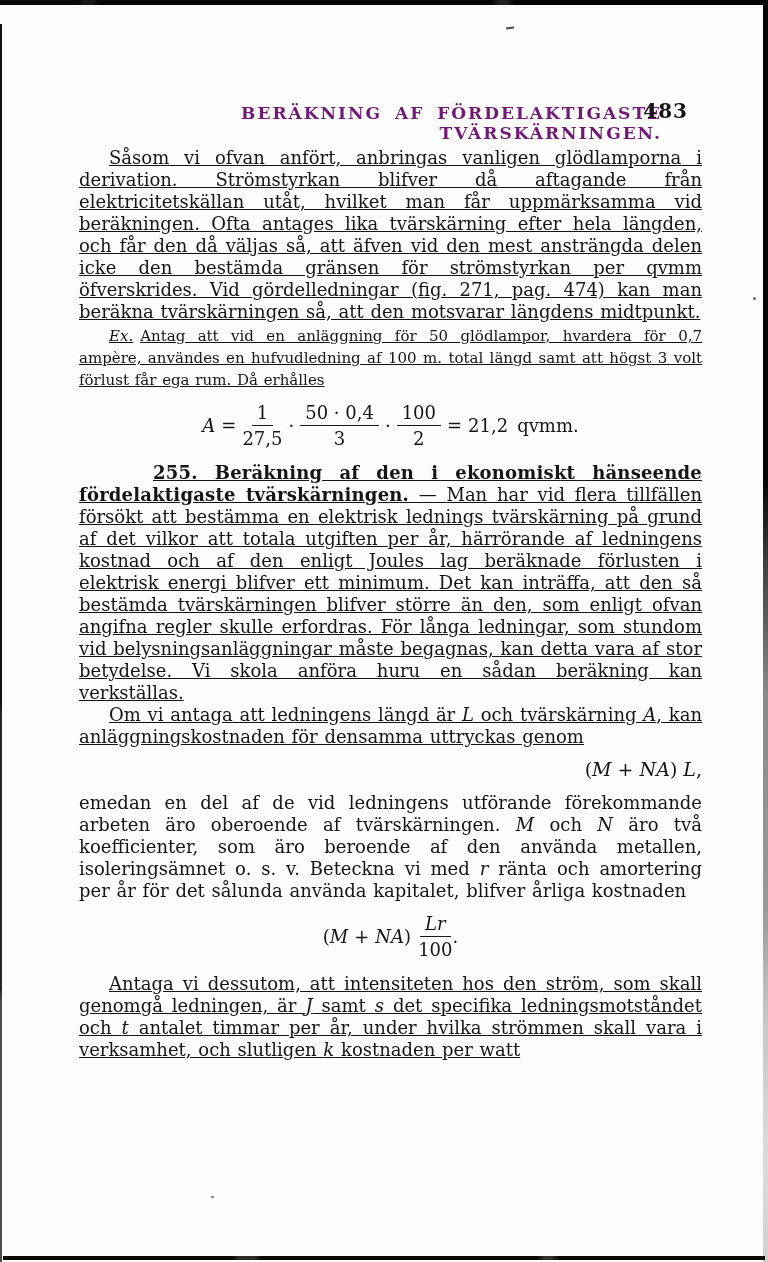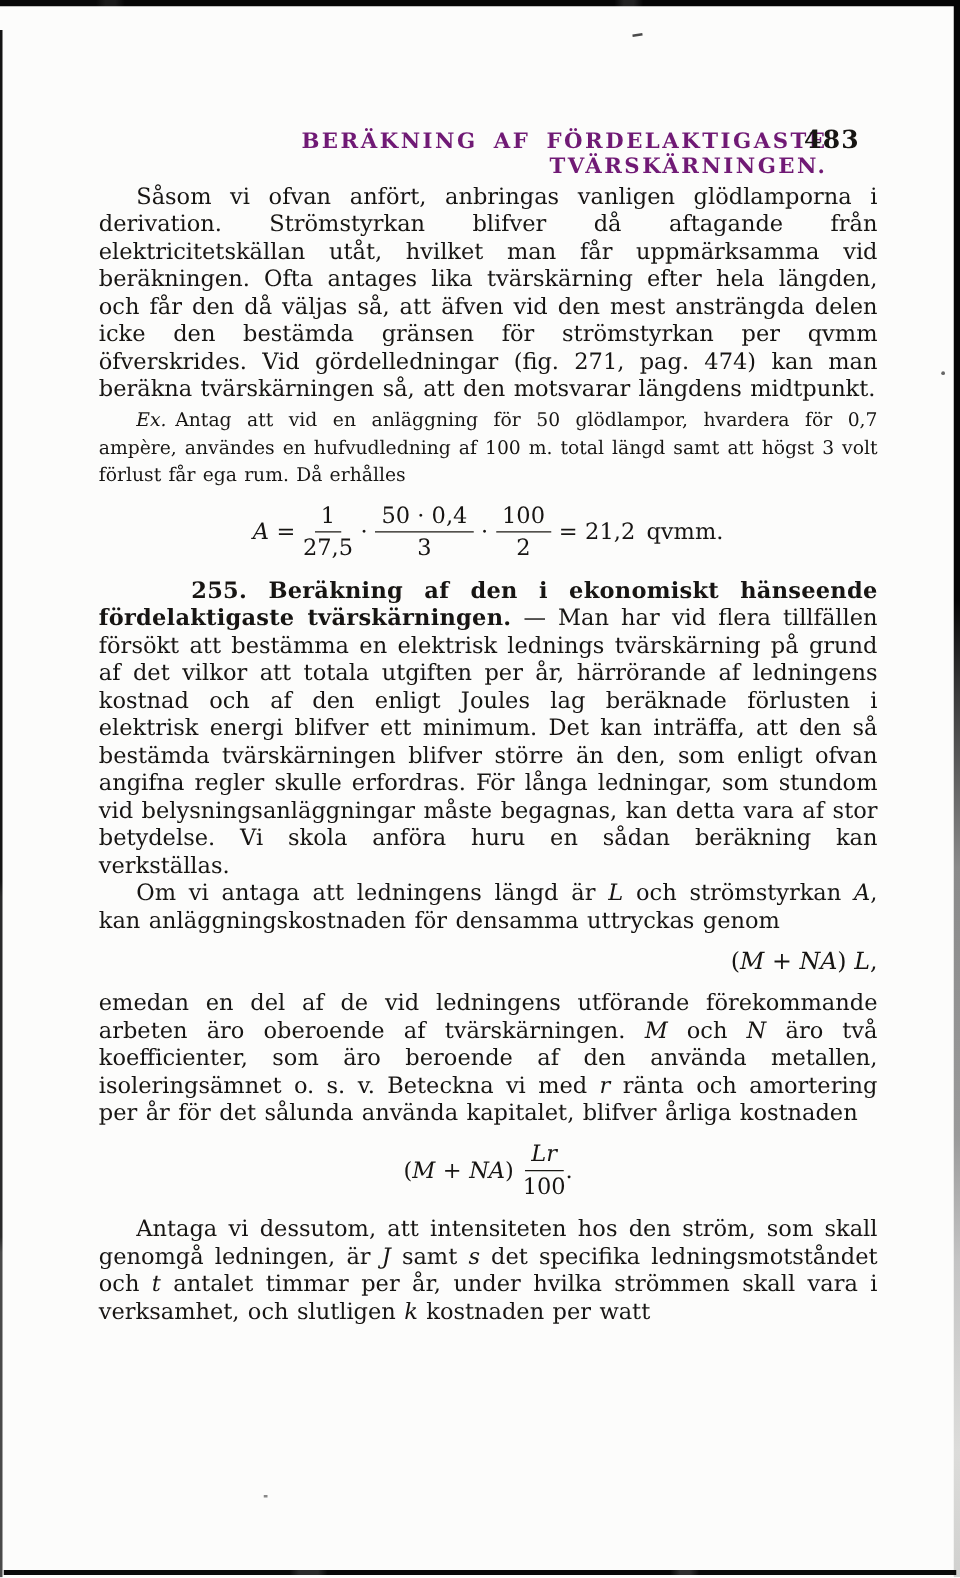--- a/index.html
+++ b/index.html
@@ -34,21 +34,21 @@
     display: block; text-align: right;
     font-size: 17px; font-weight: 700; letter-spacing: 2px;
     word-spacing: 5px; color: #701a75; padding-right: 40px;
   }
   .page-num { position: absolute; right: 14px; top: -4px; font-size: 20px; font-weight: 700; letter-spacing: 1px; }
 
   p.body {
     margin: 0; font-size: 18px; line-height: 22px;
     text-align: justify; word-spacing: 1px;
   }
-  .indent { text-indent: 30px; }
+  .indent { text-indent: 30px; text-decoration: underline; }
   p.small { font-size: 15px; line-height: 22px; margin-top: 2px; }
   .it { font-style: italic; }
   .section-lead { font-weight: 700; letter-spacing: 0.2px; margin-left: 44px; }
   .ex-label { margin-right: 7px; }
 
   .formula {
     display: flex; justify-content: center; align-items: center;
     font-size: 18px; line-height: 21px; margin: 11px 0 13px;
   }
   .formula .op { padding: 0 6px; }
@@ -106,21 +106,21 @@
         <span class="num">100</span>
         <span class="den">2</span>
       </span>
       <span class="op">=</span>
       <span>21,2</span>
       <span class="unit">qvmm.</span>
     </div>
 
     <p class="body indent"><b class="section-lead">255.  Beräkning af den i ekonomiskt hänseende fördelaktigaste tvärskärningen.</b><span> — </span><span>Man har vid flera tillfällen försökt att bestämma en elektrisk lednings tvärskärning på grund af det vilkor att totala utgiften per år, härrörande af ledningens kostnad och af den enligt Joules lag beräknade förlusten i elektrisk energi blifver ett minimum.  Det kan inträffa, att den så bestämda tvärskärningen blifver större än den, som enligt ofvan angifna regler skulle erfordras.  För långa ledningar, som stundom vid belysningsanläggningar måste begagnas, kan detta vara af stor betydelse.  Vi skola anföra huru en sådan beräkning kan verkställas.</span></p>
 
-    <p class="body indent"><span>Om vi antaga att ledningens längd är </span><span class="it">L</span><span> och strömstyrkan </span><span class="it">A</span><span>, kan anläggningskostnaden för densamma uttryckas genom</span></p>
+    <p class="body indent"><span>Om vi antaga att ledningens längd är </span><span class="it">L</span><span> och tvärskärning </span><span class="it">A</span><span>, kan anläggningskostnaden för densamma uttryckas genom</span></p>
 
     <div class="formula-inline"><span>(</span><span class="it">M</span><span> + </span><span class="it">NA</span><span>) </span><span class="it">L</span><span>,</span></div>
 
     <p class="body"><span>emedan en del af de vid ledningens utförande förekommande arbeten äro oberoende af tvärskärningen.  </span><span class="it">M</span><span> och </span><span class="it">N</span><span> äro två koefficienter, som äro beroende af den använda metallen, isoleringsämnet o. s. v.  Beteckna vi med </span><span class="it">r</span><span> ränta och amortering per år för det sålunda använda kapitalet, blifver årliga kostnaden</span></p>
 
     <div class="formula">
       <span>(</span>
       <span class="it">M</span>
       <span class="op">+</span>
       <span class="it">NA</span>

